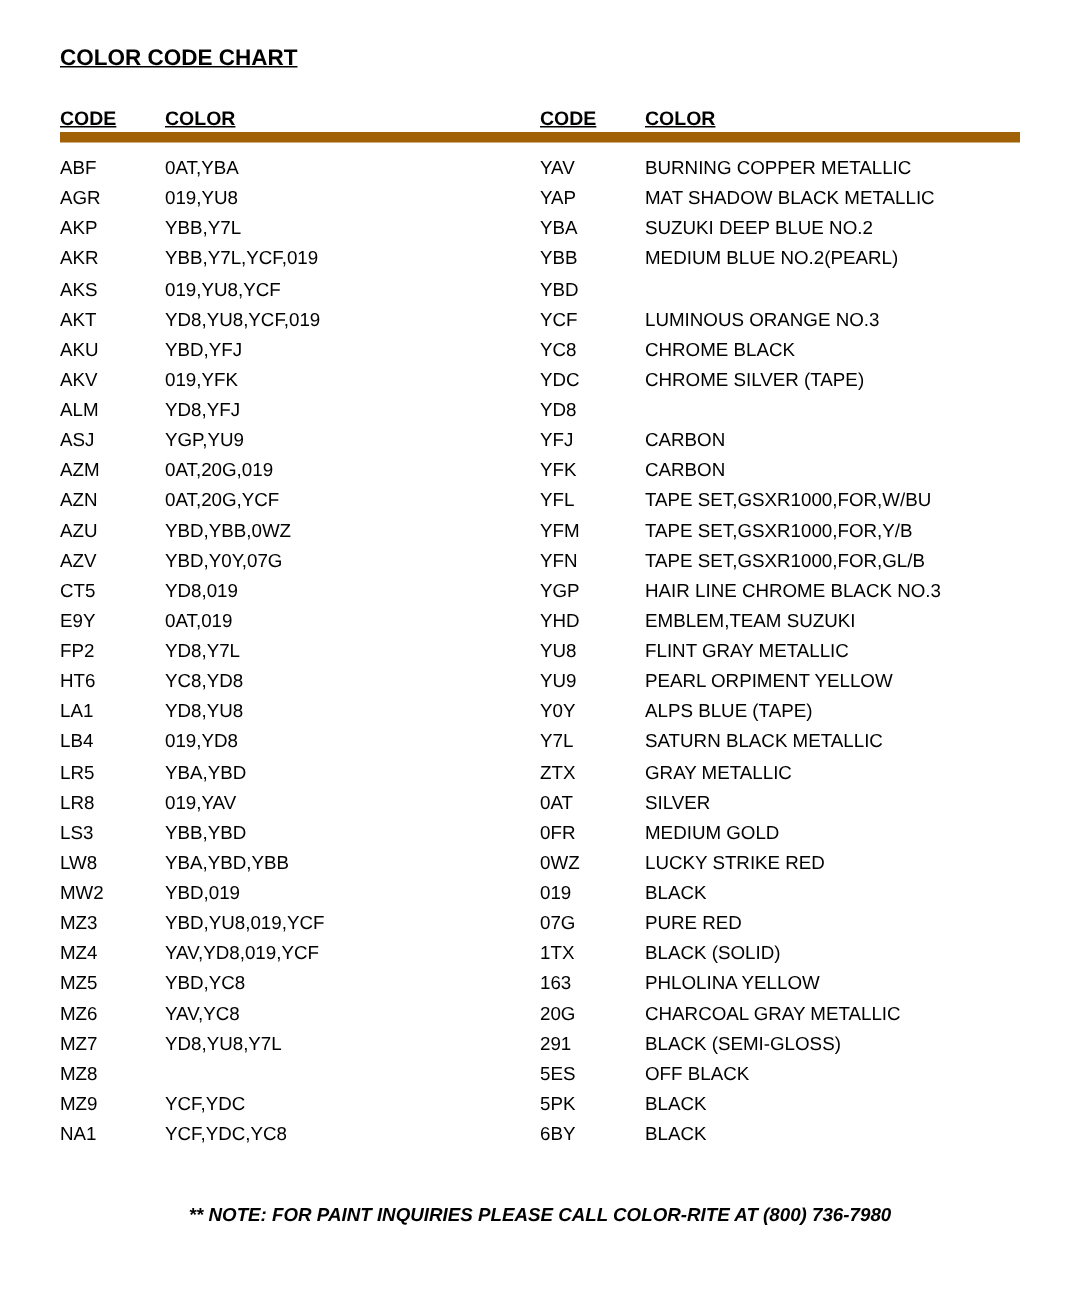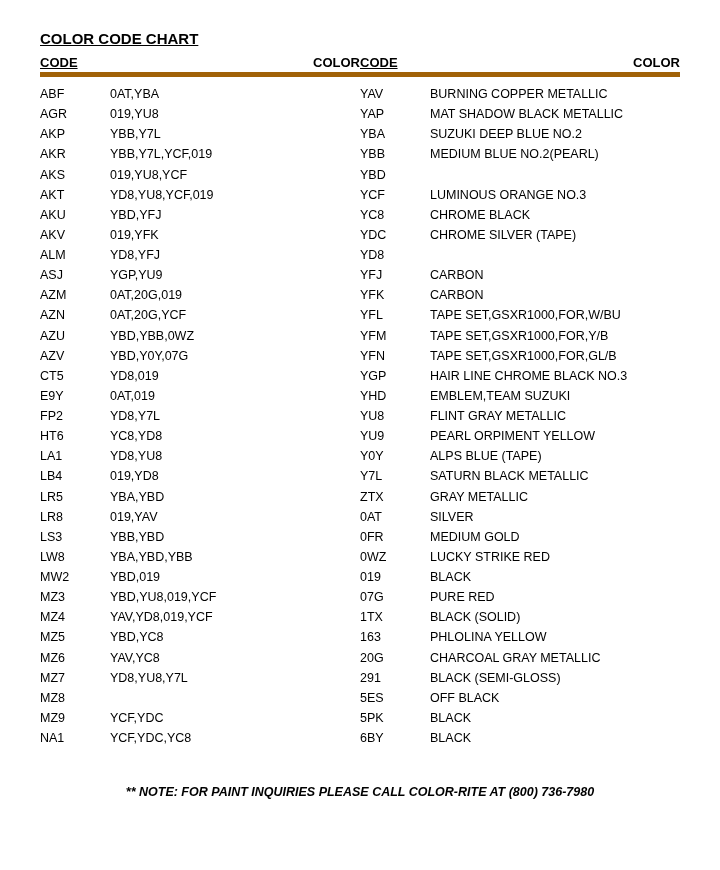--- a/index.html
+++ b/index.html
@@ -9,46 +9,46 @@
       font-size: 13px;
       color: #000;
       padding: 30px 40px;
       width: 720px;
       min-height: 870px;
     }
     .page-title {
       font-size: 15px;
       font-weight: bold;
       text-decoration: underline;
-      margin-bottom: 8px;
+      margin-bottom: 24px;
     }
     .columns-wrapper {
       display: flex;
       gap: 0;
     }
     .column {
       flex: 1;
     }
     .header-row {
       display: flex;
       gap: 0;
       margin-bottom: 8px;
-      border-bottom: 5px solid #a16207;
+      border-bottom: 7px solid #a16207;
       padding-bottom: 2px;
     }
     .col-code {
       width: 70px;
       font-weight: bold;
       text-decoration: underline;
       flex-shrink: 0;
     }
     .col-color {
       flex: 1;
       font-weight: bold;
-      text-align: right;
+      text-decoration: underline;
     }
     .data-row {
       display: flex;
       gap: 0;
       margin-bottom: 2px;
       line-height: 1.45;
     }
     .cell-code {
       width: 70px;
       flex-shrink: 0;

